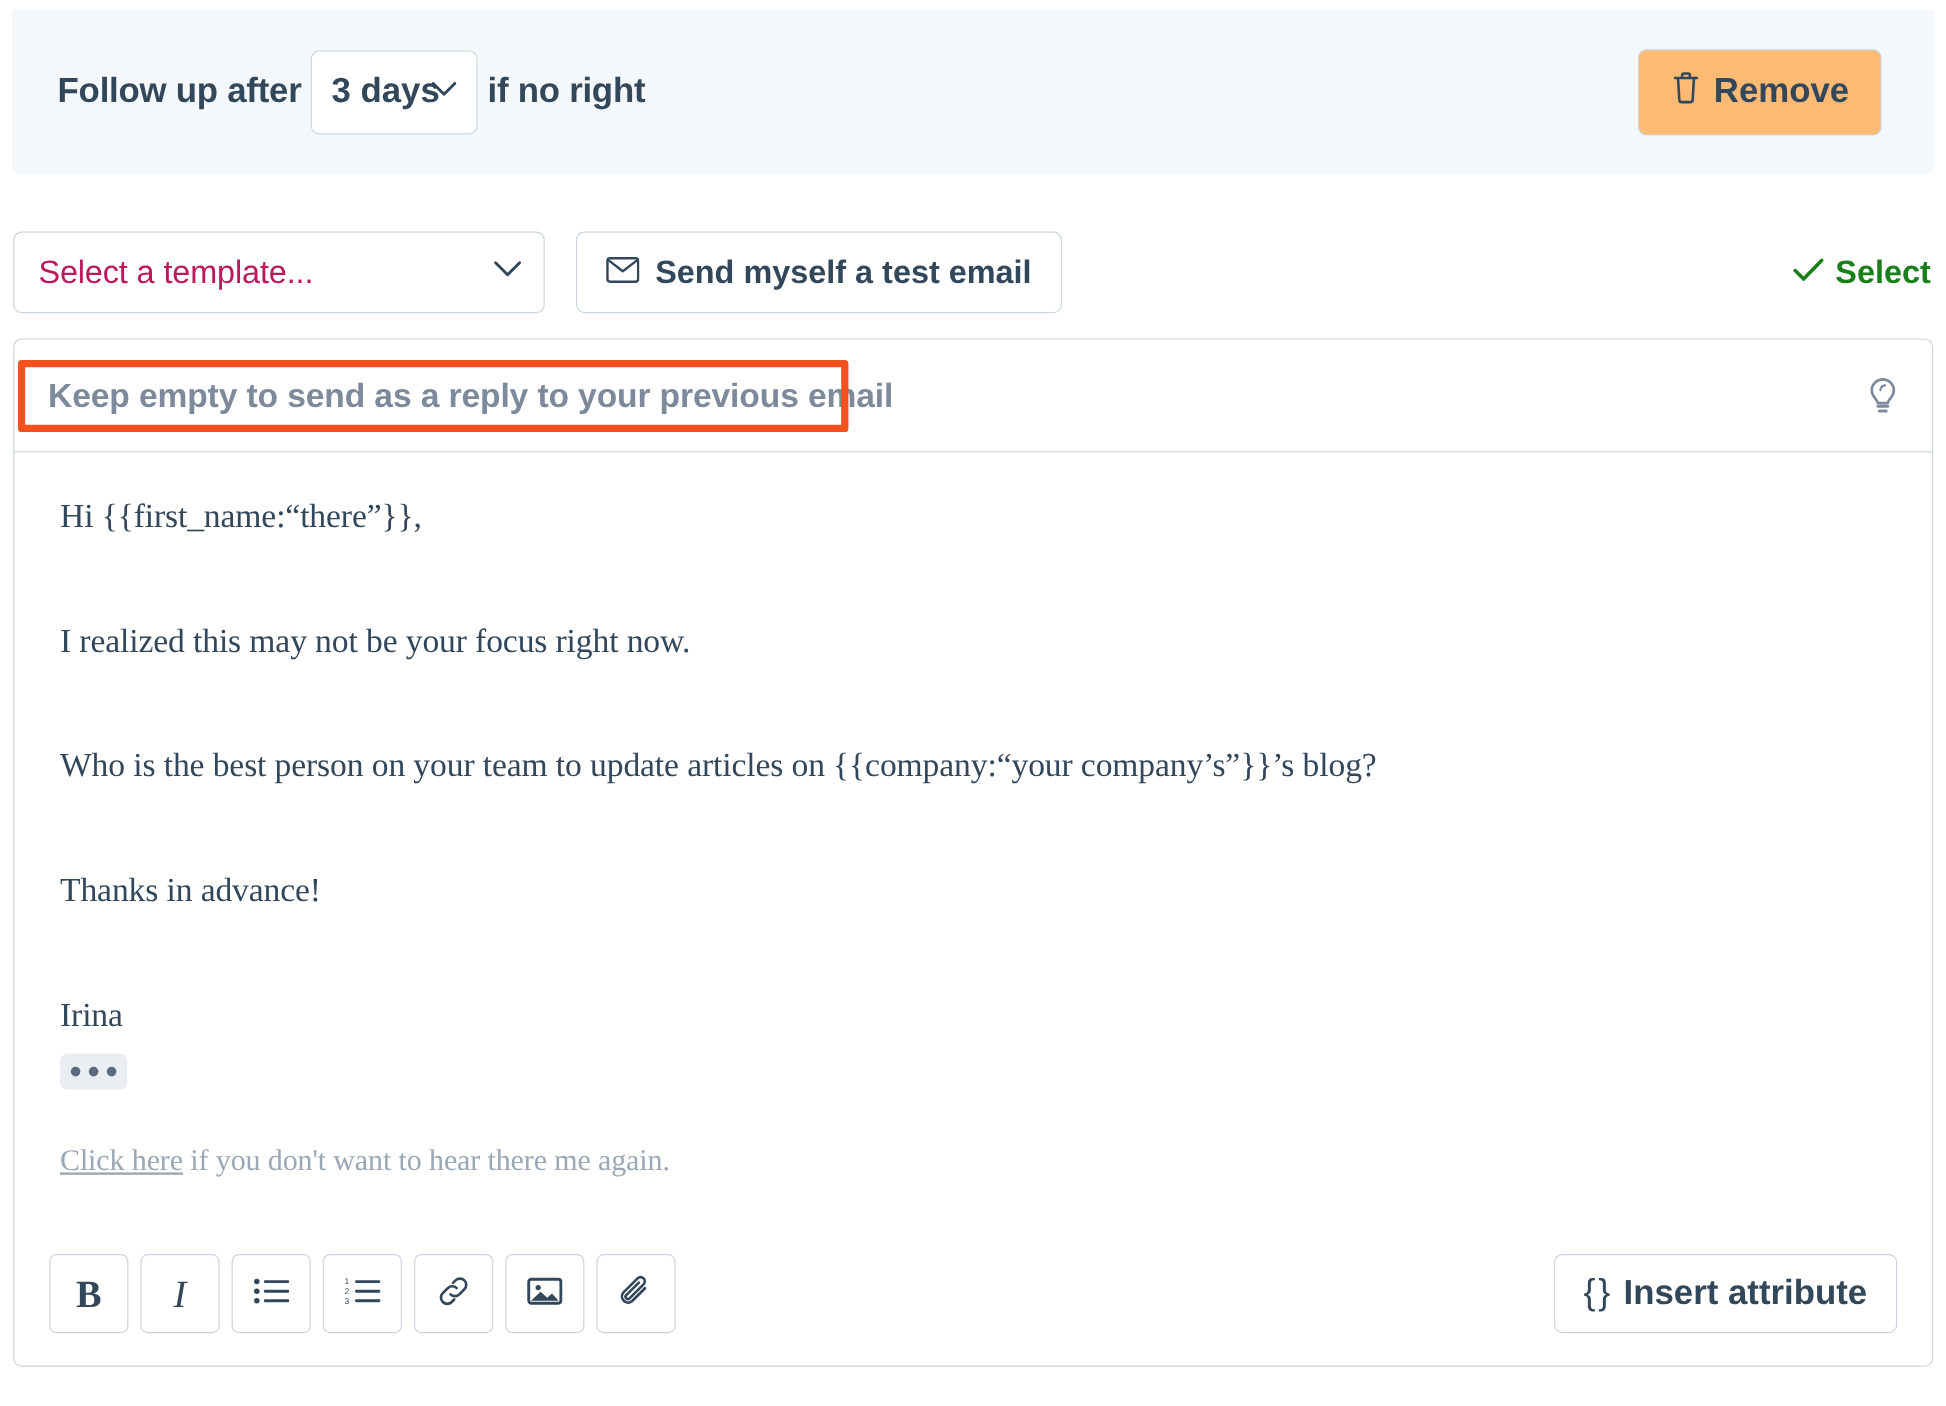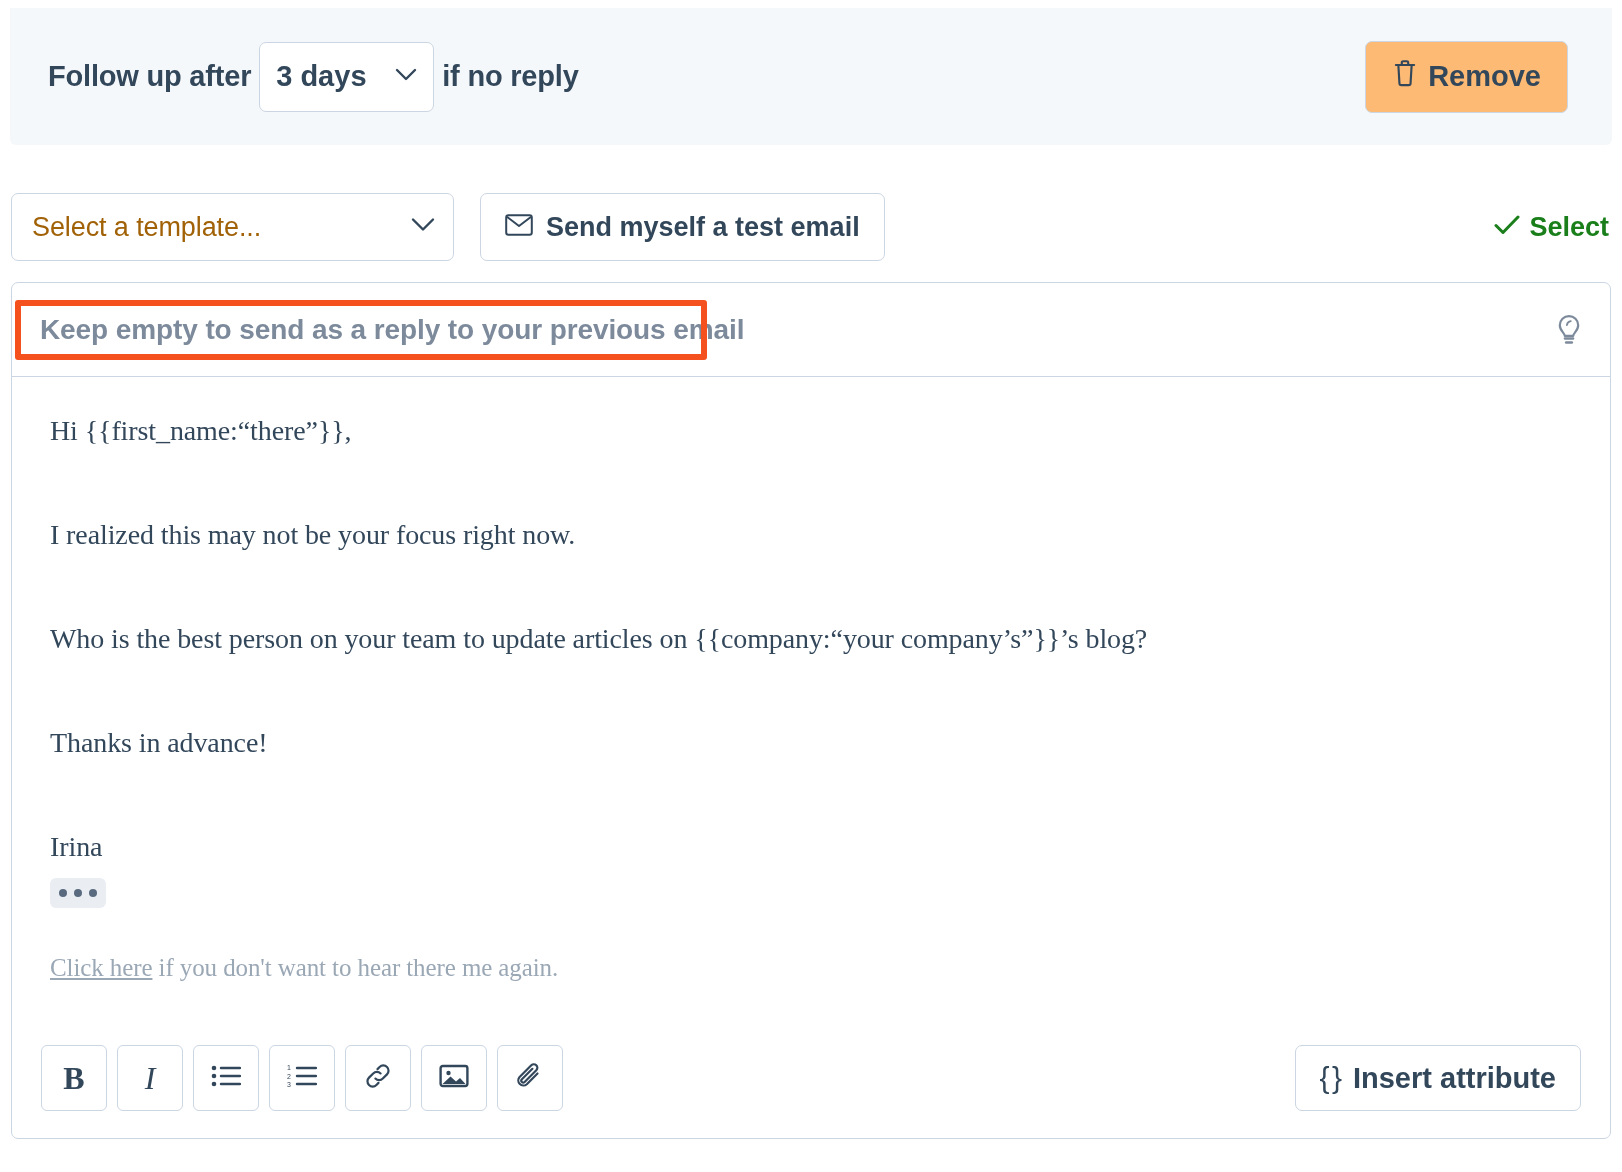--- a/index.html
+++ b/index.html
@@ -36,21 +36,21 @@
   }
   .followup-text {
     font-size: 29px;
     font-weight: 700;
     color: #33475b;
     letter-spacing: -0.2px;
     white-space: nowrap;
   }
   .delay-select {
     position: relative;
-    width: 175px; height: 70px;
+    width: 139px; height: 70px;
     background: #fff;
     border: 1.5px solid #cbd6e2;
     border-radius: 7px;
     display: flex;
     align-items: center;
     padding: 0 16px;
   }
   .delay-select .value {
     font-size: 29px;
     font-weight: 700;
@@ -91,21 +91,21 @@
     width: 443px; height: 68px;
     background: #fff;
     border: 1.6px solid #cbd6e2;
     border-radius: 7px;
     display: flex;
     align-items: center;
     padding: 0 20px;
   }
   .template-select .value {
     font-size: 27px;
-    color: #a16207;
+    color: #be185d;
     letter-spacing: -0.1px;
   }
   .template-select .chev {
     position: absolute;
     right: 18px; top: 50%;
     transform: translateY(-50%);
   }
   .btn-test {
     margin-left: 26px;
     display: flex;
@@ -271,21 +271,21 @@
 
       <div class="delay-select">
         <span class="value">3 days</span>
         <span class="chev">
           <svg width="22" height="14" viewBox="0 0 22 14" fill="none">
             <path d="M2 2 L11 11 L20 2" stroke="#33475b" stroke-width="2.4" stroke-linecap="round" stroke-linejoin="round"></path>
           </svg>
         </span>
       </div>
 
-      <span class="followup-text">if no reply</span>
+      <span class="followup-text">if no right</span>
     </div>
 
     <button class="btn-remove">
       <span>
         <svg width="26" height="30" viewBox="0 0 24 28" fill="none">
           <path d="M3.5 6.5h17" stroke="#33475b" stroke-width="2" stroke-linecap="round"></path>
           <path d="M9 6.5V4.2c0-.7.6-1.2 1.3-1.2h3.4c.7 0 1.3.5 1.3 1.2v2.3" stroke="#33475b" stroke-width="2" stroke-linejoin="round"></path>
           <path d="M5.8 6.5l1 17c0 1 .9 1.8 1.9 1.8h6.6c1 0 1.9-.8 1.9-1.8l1-17" stroke="#33475b" stroke-width="2" stroke-linejoin="round"></path>
         </svg>
       </span>

